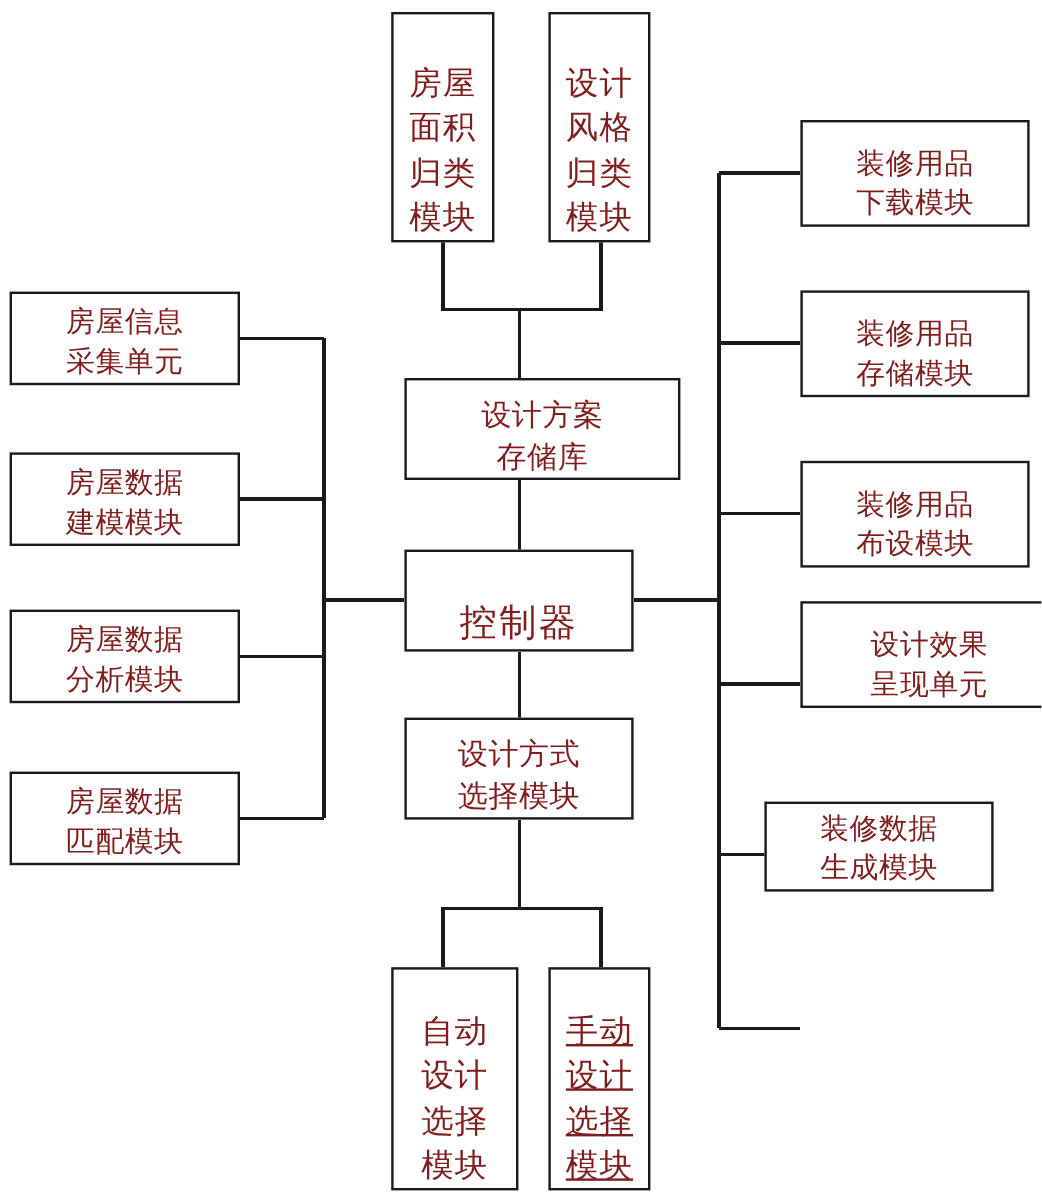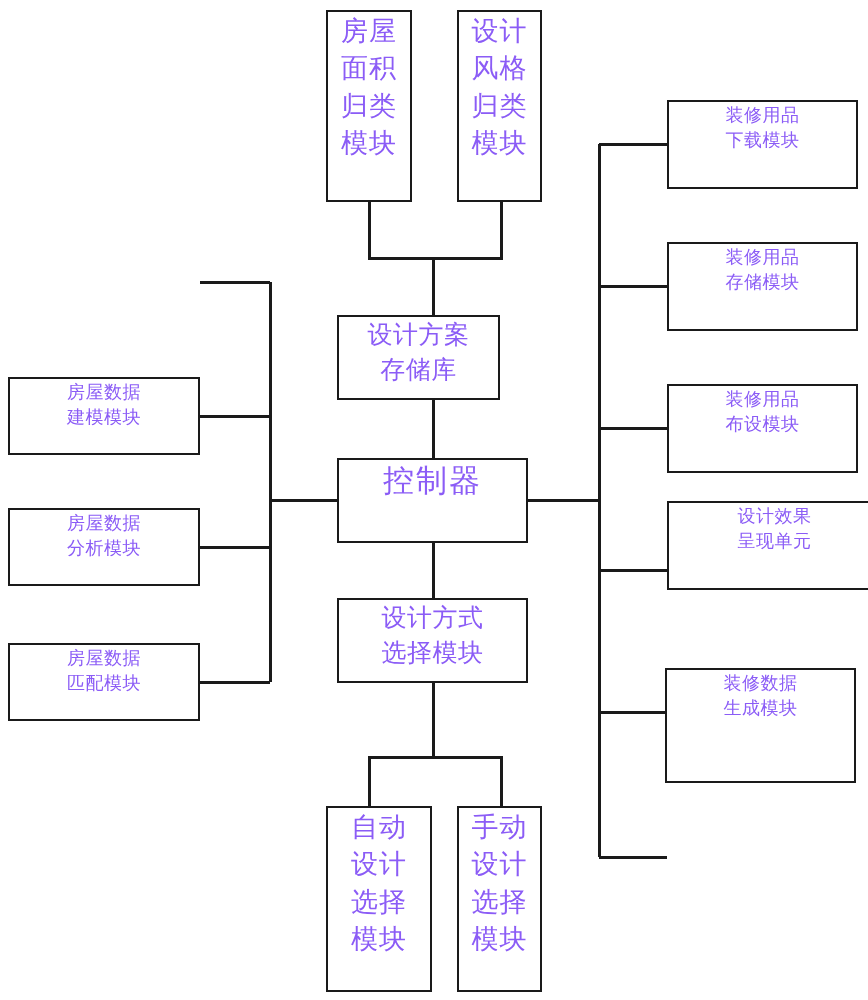--- a/index.html
+++ b/index.html
@@ -25,38 +25,38 @@
     width: 868px;
     height: 1000px;
     pointer-events: none;
   }
   .node {
     position: absolute;
     box-sizing: border-box;
     border: 2px solid #1a1a1a;
     background: #ffffff;
     display: flex;
-    align-items: flex-start;
+    align-items: flex-end;
     justify-content: center;
     text-align: center;
-    color: #8b5cf6;
+    color: #7f1d1d;
     line-height: 1.34;
     letter-spacing: 0.5px;
     font-weight: 400;
     z-index: 2;
   }
   .node .label {
     display: block;
     width: 100%;
     padding: 0 2px;
   }
   
   .t-narrow { font-size: 27px; line-height: 1.38; letter-spacing: 1px; }
   .t-normal { font-size: 25px; line-height: 1.40; }
-  .t-small  { font-size: 18px; line-height: 1.40; }
+  .t-small  { font-size: 24px; line-height: 1.40; }
   .t-big    { font-size: 31px; letter-spacing: 2px; }
 </style>
 </head>
 <body>
 
 <div id="diagram">
 
   <svg id="wires" viewBox="0 0 868 1000" width="868" height="1000" xmlns="http://www.w3.org/2000/svg">
     <g stroke="#1a1a1a" stroke-width="3" fill="none" shape-rendering="crispEdges">
 
@@ -89,40 +89,43 @@
   </svg>
 
   <div class="node t-narrow" style="left:326px; top:10px; width:86px; height:192px;">
     <span class="label">房屋<br>面积<br>归类<br>模块</span>
   </div>
 
   <div class="node t-narrow" style="left:457px; top:10px; width:85px; height:192px;">
     <span class="label">设计<br>风格<br>归类<br>模块</span>
   </div>
 
-  <div class="node t-normal" style="left:337px; top:315px; width:163px; height:85px;">
+  <div class="node t-normal" style="left:337px; top:315px; width:230px; height:85px;">
     <span class="label">设计方案<br>存储库</span>
   </div>
 
   <div class="node t-normal" style="left:337px; top:598px; width:191px; height:85px;">
     <span class="label">设计方式<br>选择模块</span>
   </div>
 
   <div class="node t-big" style="left:337px; top:458px; width:191px; height:85px;">
     <span class="label">控制器</span>
   </div>
 
   <div class="node t-narrow" style="left:326px; top:806px; width:106px; height:186px;">
     <span class="label">自动<br>设计<br>选择<br>模块</span>
   </div>
 
-  <div class="node t-narrow" style="left:457px; top:806px; width:85px; height:186px;">
+  <div class="node t-narrow" style="left:457px; top:806px; width:85px; height:186px;text-decoration:underline;">
     <span class="label">手动<br>设计<br>选择<br>模块</span>
   </div>
 
+  <div class="node t-small" style="left:8px; top:243px; width:192px; height:78px;">
+    <span class="label">房屋信息<br>采集单元</span>
+  </div>
 
   <div class="node t-small" style="left:8px; top:377px; width:192px; height:78px;">
     <span class="label">房屋数据<br>建模模块</span>
   </div>
 
   <div class="node t-small" style="left:8px; top:508px; width:192px; height:78px;">
     <span class="label">房屋数据<br>分析模块</span>
   </div>
 
   <div class="node t-small" style="left:8px; top:643px; width:192px; height:78px;">
@@ -138,18 +141,18 @@
   </div>
 
   <div class="node t-small" style="left:667px; top:384px; width:191px; height:89px;">
     <span class="label">装修用品<br>布设模块</span>
   </div>
 
   <div class="node t-small" style="left:667px; top:501px; width:215px; height:89px;">
     <span class="label">设计效果<br>呈现单元</span>
   </div>
 
-  <div class="node t-small" style="left:665px; top:668px; width:191px; height:115px;">
+  <div class="node t-small" style="left:637px; top:668px; width:191px; height:75px;">
     <span class="label">装修数据<br>生成模块</span>
   </div>
 
 
 </div>
 
 </body></html>

